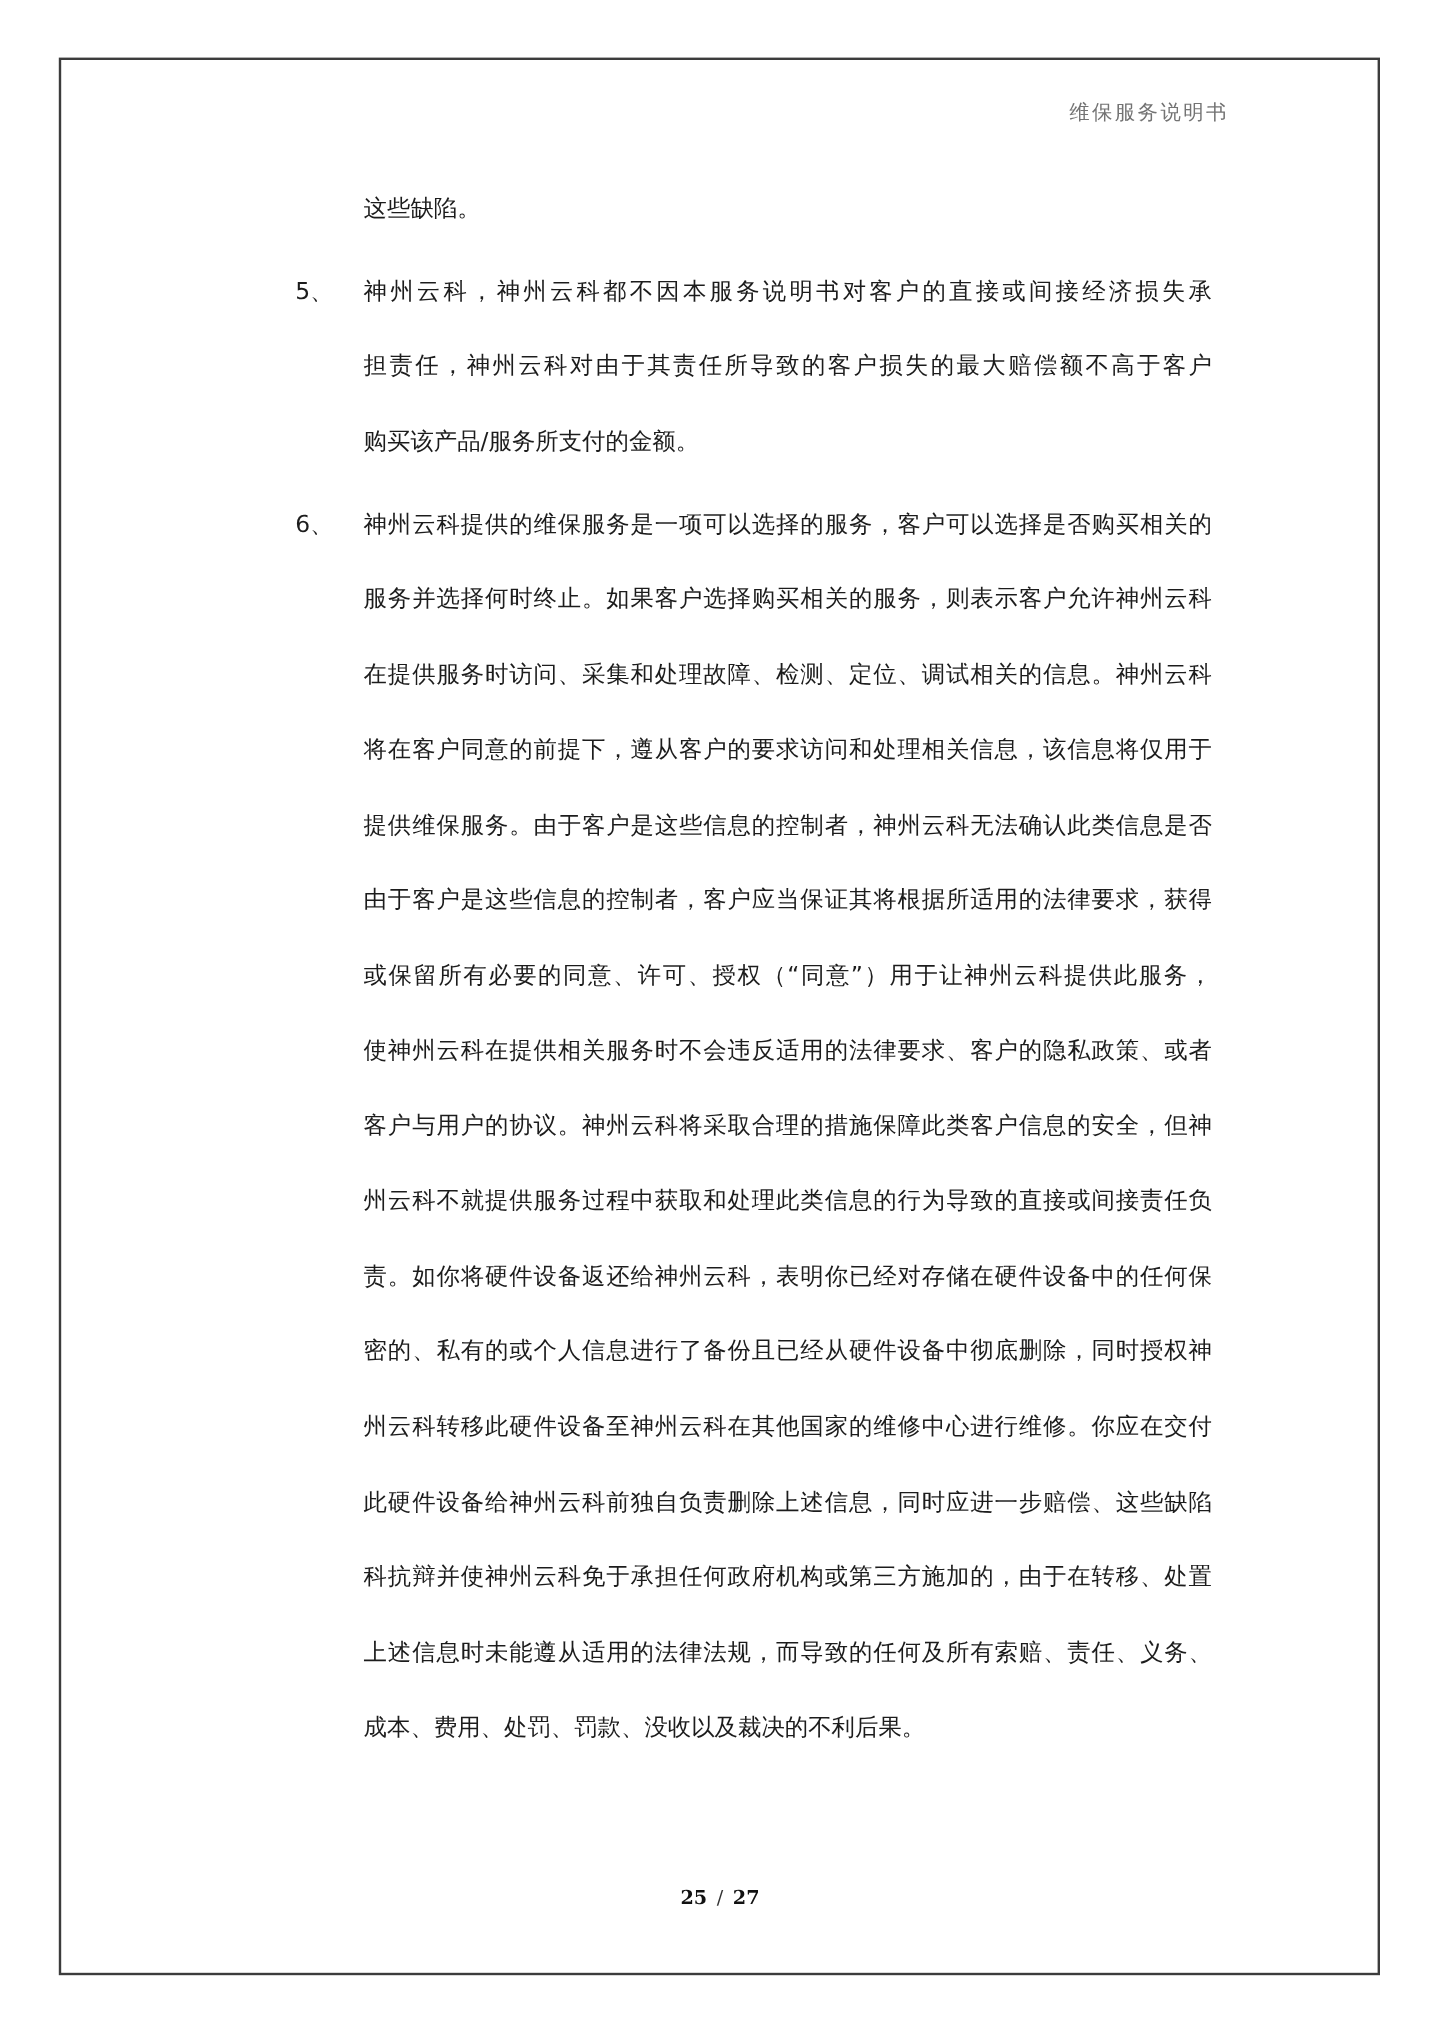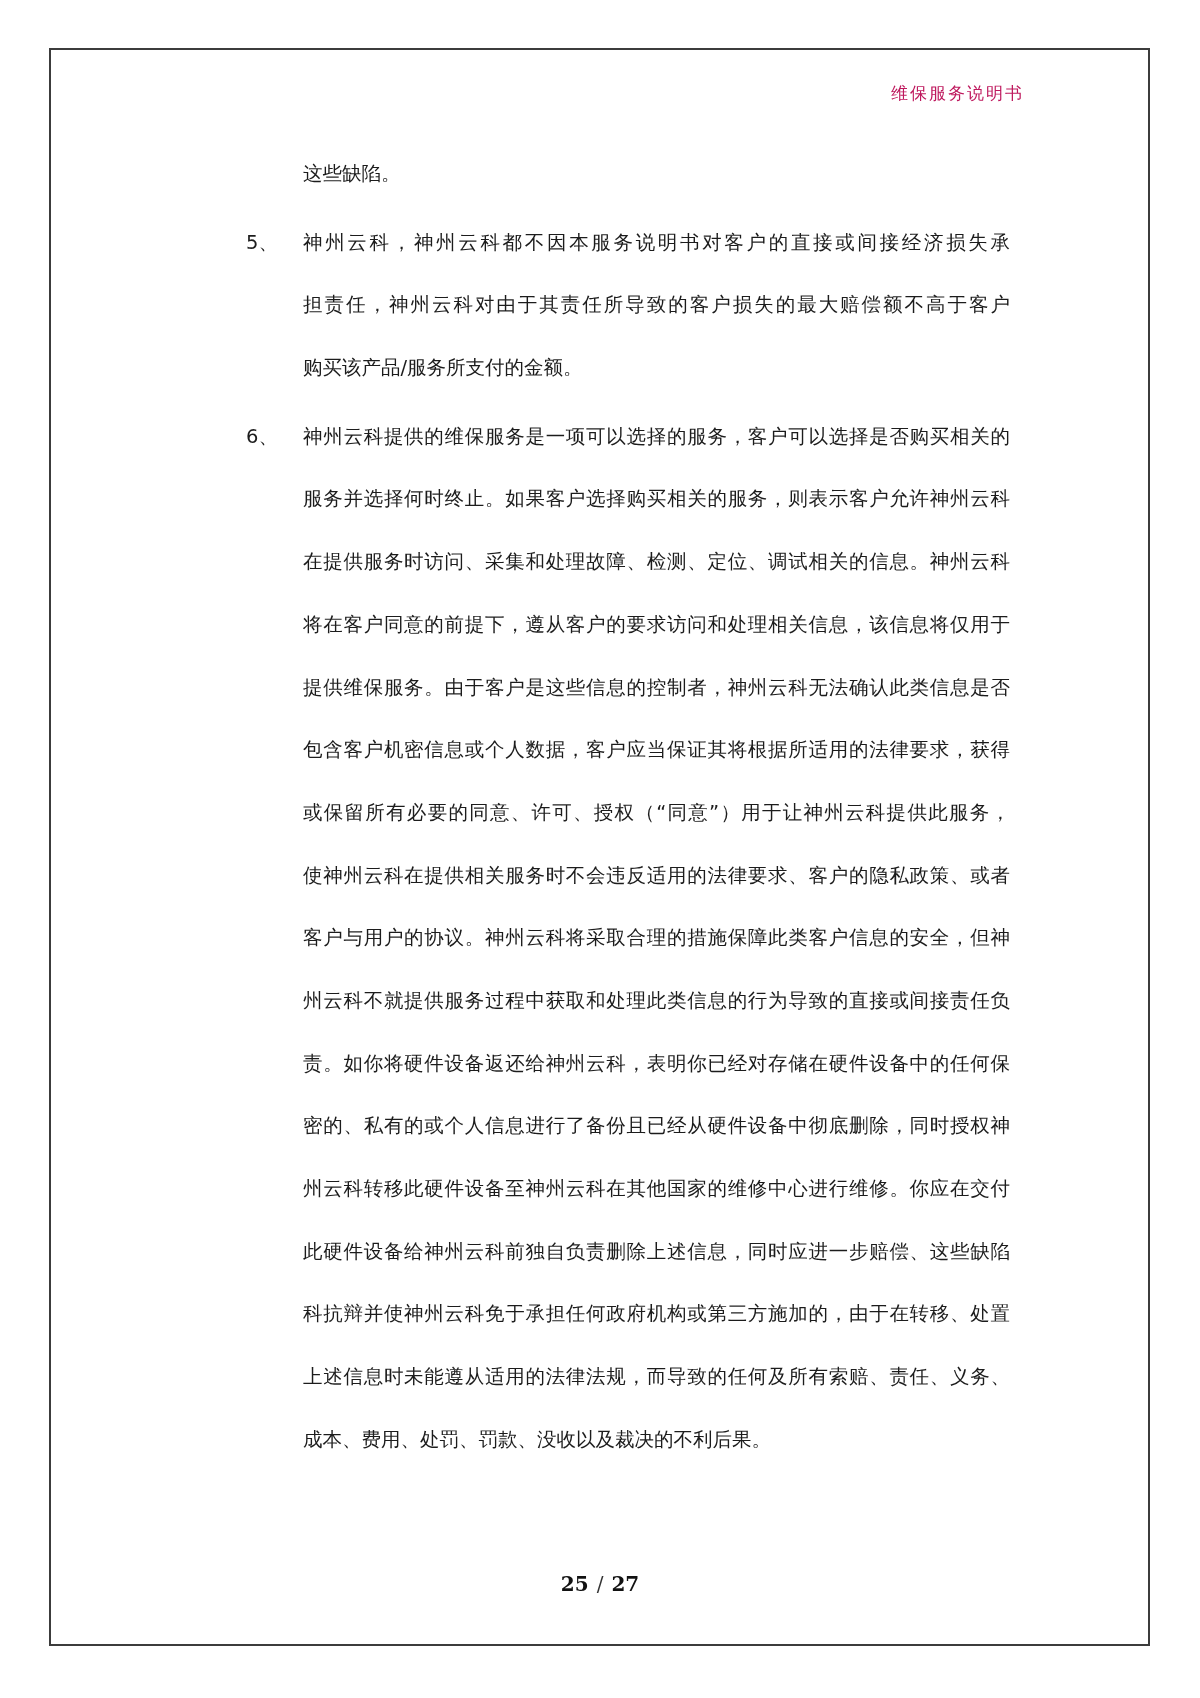--- a/index.html
+++ b/index.html
@@ -22,21 +22,21 @@
     box-sizing: border-box;
     background: #ffffff;
   }
   .header-title {
     position: absolute;
     top: 82px;
     right: 176px;
     font-family: "DejaVu Serif", serif;
     font-size: 17px;
     letter-spacing: 2px;
-    color: #be185d;
+    color: #737373;
     white-space: nowrap;
   }
   .content {
     position: absolute;
     left: 246px;
     top: 143px;
     width: 764px;
   }
   .list-item {
     position: relative;
@@ -66,21 +66,21 @@
     text-align: center;
     text-align-last: left;
   }
   .footer {
     position: absolute;
     top: 1572px;
     left: 0;
     width: 1200px;
     text-align: center;
     font-family: "DejaVu Serif", serif;
-    font-size: 20px;
+    font-size: 16px;
     color: #111111;
   }
   .footer .pagenum { font-weight: bold; }
   .footer .sep { font-weight: normal; margin: 0 8px; color: #333333; }
 </style>
 </head>
 <body>
 
 <div class="page-frame"></div>
 
@@ -99,21 +99,21 @@
     <div class="line para-end">购买该产品/服务所支付的金额。</div>
   </div>
 
   <div class="list-item">
     <span class="num">6、</span>
     <div class="line">神州云科提供的维保服务是一项可以选择的服务，客户可以选择是否购买相关的</div>
     <div class="line">服务并选择何时终止。如果客户选择购买相关的服务，则表示客户允许神州云科</div>
     <div class="line">在提供服务时访问、采集和处理故障、检测、定位、调试相关的信息。神州云科</div>
     <div class="line">将在客户同意的前提下，遵从客户的要求访问和处理相关信息，该信息将仅用于</div>
     <div class="line">提供维保服务。由于客户是这些信息的控制者，神州云科无法确认此类信息是否</div>
-    <div class="line">包含客户机密信息或个人数据，客户应当保证其将根据所适用的法律要求，获得</div>
+    <div class="line">由于客户是这些信息的控制者，客户应当保证其将根据所适用的法律要求，获得</div>
     <div class="line">或保留所有必要的同意、许可、授权（“同意”）用于让神州云科提供此服务，</div>
     <div class="line">使神州云科在提供相关服务时不会违反适用的法律要求、客户的隐私政策、或者</div>
     <div class="line">客户与用户的协议。神州云科将采取合理的措施保障此类客户信息的安全，但神</div>
     <div class="line">州云科不就提供服务过程中获取和处理此类信息的行为导致的直接或间接责任负</div>
     <div class="line">责。如你将硬件设备返还给神州云科，表明你已经对存储在硬件设备中的任何保</div>
     <div class="line">密的、私有的或个人信息进行了备份且已经从硬件设备中彻底删除，同时授权神</div>
     <div class="line">州云科转移此硬件设备至神州云科在其他国家的维修中心进行维修。你应在交付</div>
     <div class="line">此硬件设备给神州云科前独自负责删除上述信息，同时应进一步赔偿、这些缺陷</div>
     <div class="line">科抗辩并使神州云科免于承担任何政府机构或第三方施加的，由于在转移、处置</div>
     <div class="line">上述信息时未能遵从适用的法律法规，而导致的任何及所有索赔、责任、义务、</div>

